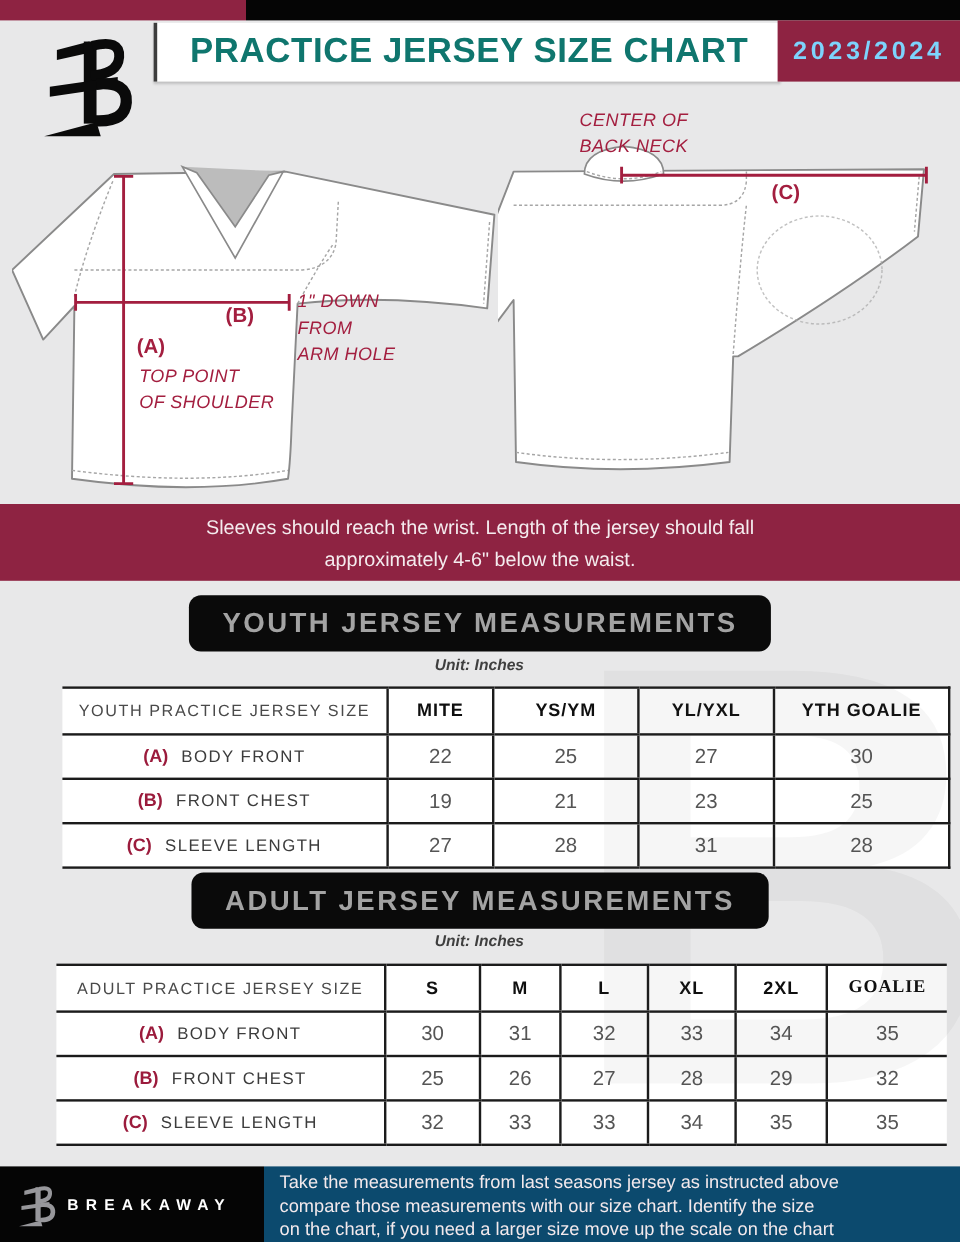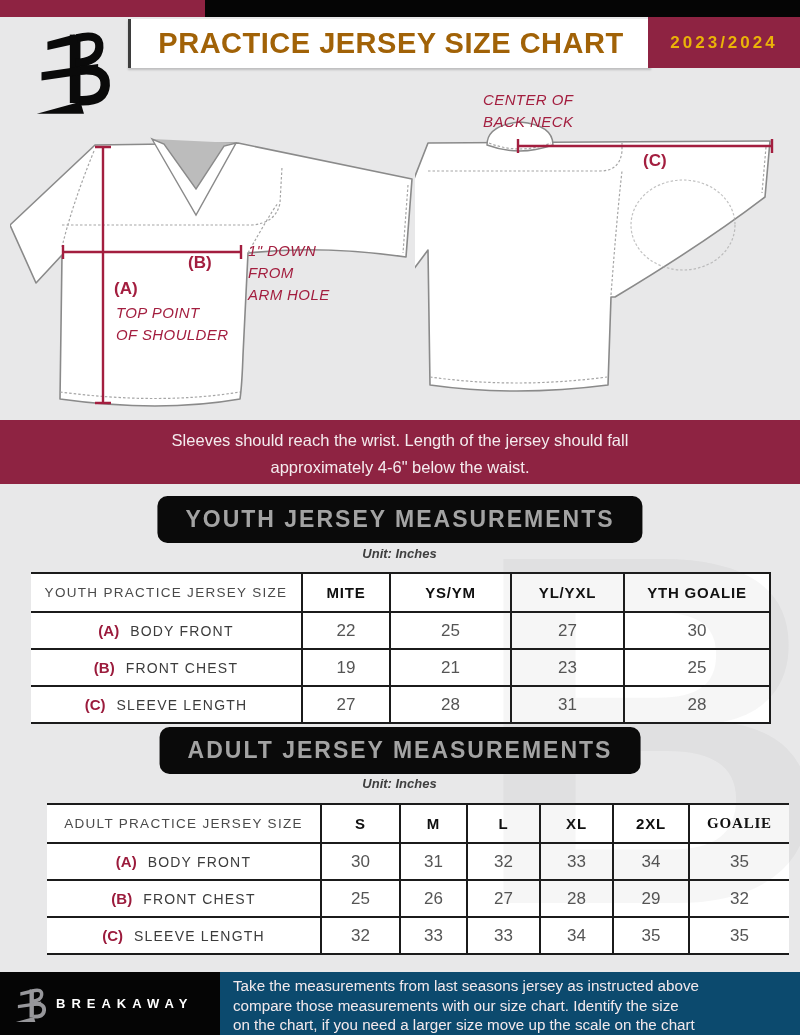--- a/index.html
+++ b/index.html
@@ -11,26 +11,26 @@
   }
   .abs{position:absolute;}
 
   
   .strip-maroon{left:0;top:0;width:205px;height:17px;background:#8E2342;}
   .strip-black{left:205px;top:0;width:595px;height:17px;background:#050505;}
   .title-bar{
     left:128px;top:19px;width:520px;height:49px;background:#ffffff;
     border-left:3px solid #3d3d3d; box-shadow:0 2px 2px rgba(0,0,0,.18);
     display:flex;align-items:center;justify-content:center;
-    font-size:29px;font-weight:700;letter-spacing:.5px;color:#a16207;z-index:6;
+    font-size:29px;font-weight:700;letter-spacing:.5px;color:#0f766e;z-index:6;
   }
   .year-box{
     left:648px;top:17px;width:152px;height:51px;background:#8E2342;
     display:flex;align-items:center;justify-content:center;
-    color:#eab308;font-size:17px;font-weight:700;letter-spacing:3px;z-index:6;
+    color:#7dd3fc;font-size:21px;font-weight:700;letter-spacing:3px;z-index:6;
   }
   .logo-box{left:26px;top:24px;width:90px;height:92px;z-index:6;}
 
   
   #front-jersey{left:10px;top:105px;width:445px;height:315px;z-index:2;}
   #back-jersey{left:415px;top:85px;width:385px;height:335px;z-index:2;}
   .outline{fill:#ffffff;stroke:#8a8a8a;stroke-width:1.6;stroke-linejoin:round;}
   .seam{fill:none;stroke:#a6a6a6;stroke-width:1.2;stroke-dasharray:2.5 2;}
   .mline{stroke:#A31E3F;stroke-width:2.4;fill:none;}
   .ann{fill:#A31E3F;font-style:italic;font-size:15px;letter-spacing:.4px;}
@@ -55,21 +55,21 @@
   .unit-line{
     left:0;width:799px;text-align:center;font-style:italic;font-weight:700;
     color:#3f3f3f;font-size:13px;z-index:4;
   }
   #youth-unit{top:546px;}
   #adult-unit{top:776px;}
 
   
   table.meas{border-collapse:collapse;table-layout:fixed;position:absolute;
     background:#fff;z-index:1;}
-  #youth-table{left:31px;top:572px;width:730px;}
+  #youth-table{left:52px;top:572px;width:730px;}
   #adult-table{left:47px;top:803px;width:730px;}
   table.meas th, table.meas td{
     border-top:2px solid #1b1b1b;border-bottom:2px solid #1b1b1b;
     border-left:2px solid #1b1b1b;height:35px;padding:0;text-align:center;
   }
   table.meas th:first-child, table.meas td:first-child{border-left:none;}
   #youth-table th:last-child, #youth-table td:last-child{border-right:2px solid #1b1b1b;}
   table.meas thead th{height:37px;}
   th.label-col{text-align:left;padding-left:14px;color:#4a4a4a;font-size:13.5px;
     font-weight:400;letter-spacing:1.3px;}

